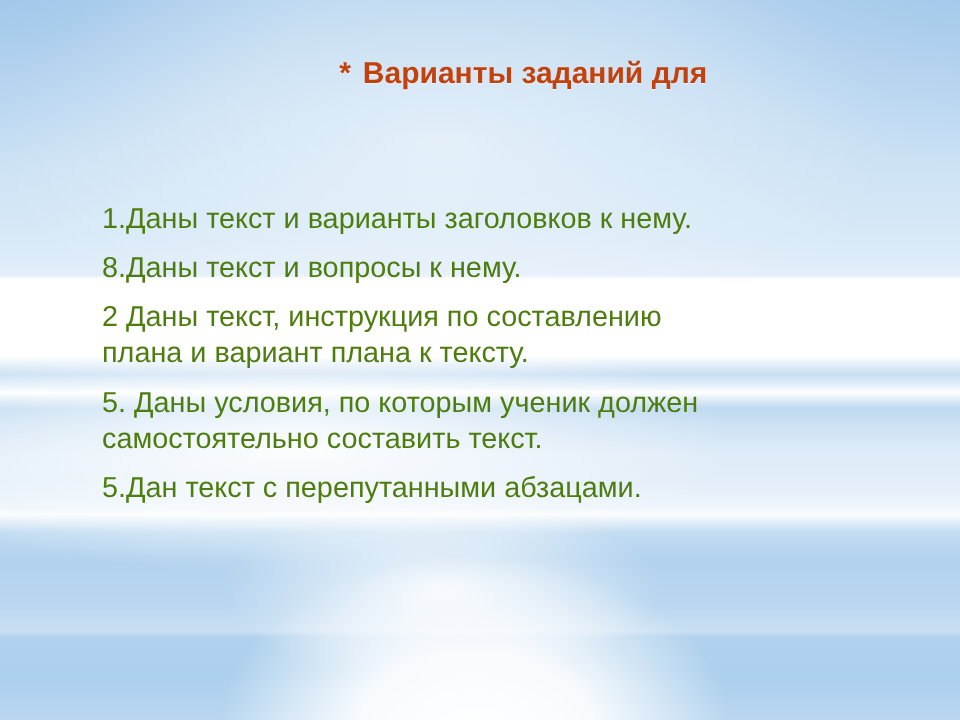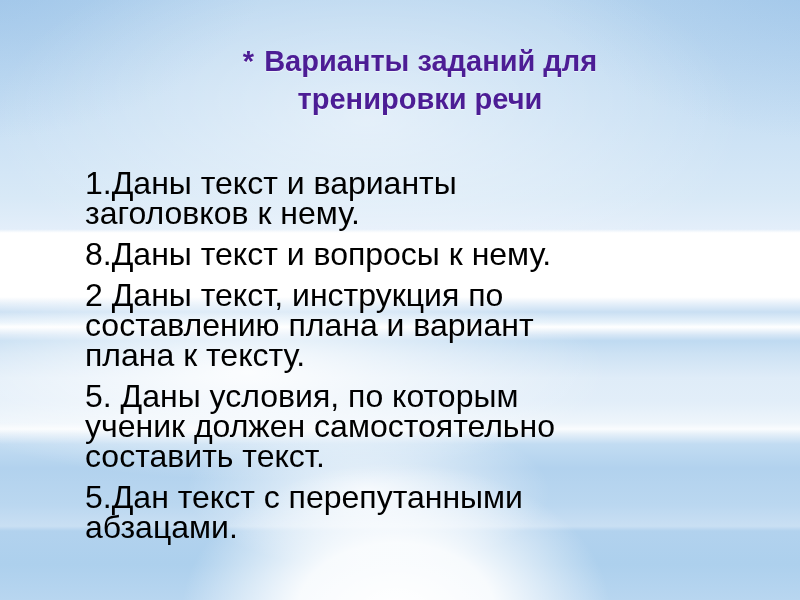--- a/index.html
+++ b/index.html
@@ -54,53 +54,52 @@
         #b2d2ee 78%,
         #bad7f0 84%,
         #c9dff3 87.7%,
         #b2d2ee 88.5%,
         #add0ed 94%,
         #b8d6f0 100%);
   }
 
   .title {
     position: absolute;
-    left: 120px;
+    left: 136px;
     top: 42px;
     width: 600px;
     text-align: center;
-    color: #4c1d95;
+    color: #c2410c;
     font-weight: bold;
-    font-size: 29px;
+    font-size: 25px;
     line-height: 38px;
     text-shadow: 0 1px 1px rgba(255,255,255,0.6);
   }
   .title .bullet { margin-right: 10px; }
 
   .content {
     position: absolute;
     left: 85px;
     top: 168px;
     width: 532px;
-    color: #000000;
-    font-size: 32px;
+    color: #4d7c0f;
+    font-size: 24px;
     line-height: 30px;
   }
   .content .item { margin: 0 0 11px 0; }
 </style>
 </head>
 <body>
 
 <div class="slide">
 
   <div class="bg"></div>
 
   <div class="title">
     <span class="bullet">*</span><span>Варианты заданий для</span><br>
-    <span>тренировки речи</span>
   </div>
 
   <div class="content">
     <p class="item">1.Даны текст и варианты заголовков к нему.</p>
     <p class="item">8.Даны текст и вопросы к нему.</p>
     <p class="item">2 Даны текст, инструкция по составлению плана и вариант плана к тексту.</p>
     <p class="item">5. Даны условия, по которым ученик должен самостоятельно составить текст.</p>
     <p class="item">5.Дан текст с перепутанными абзацами.</p>
   </div>
 

